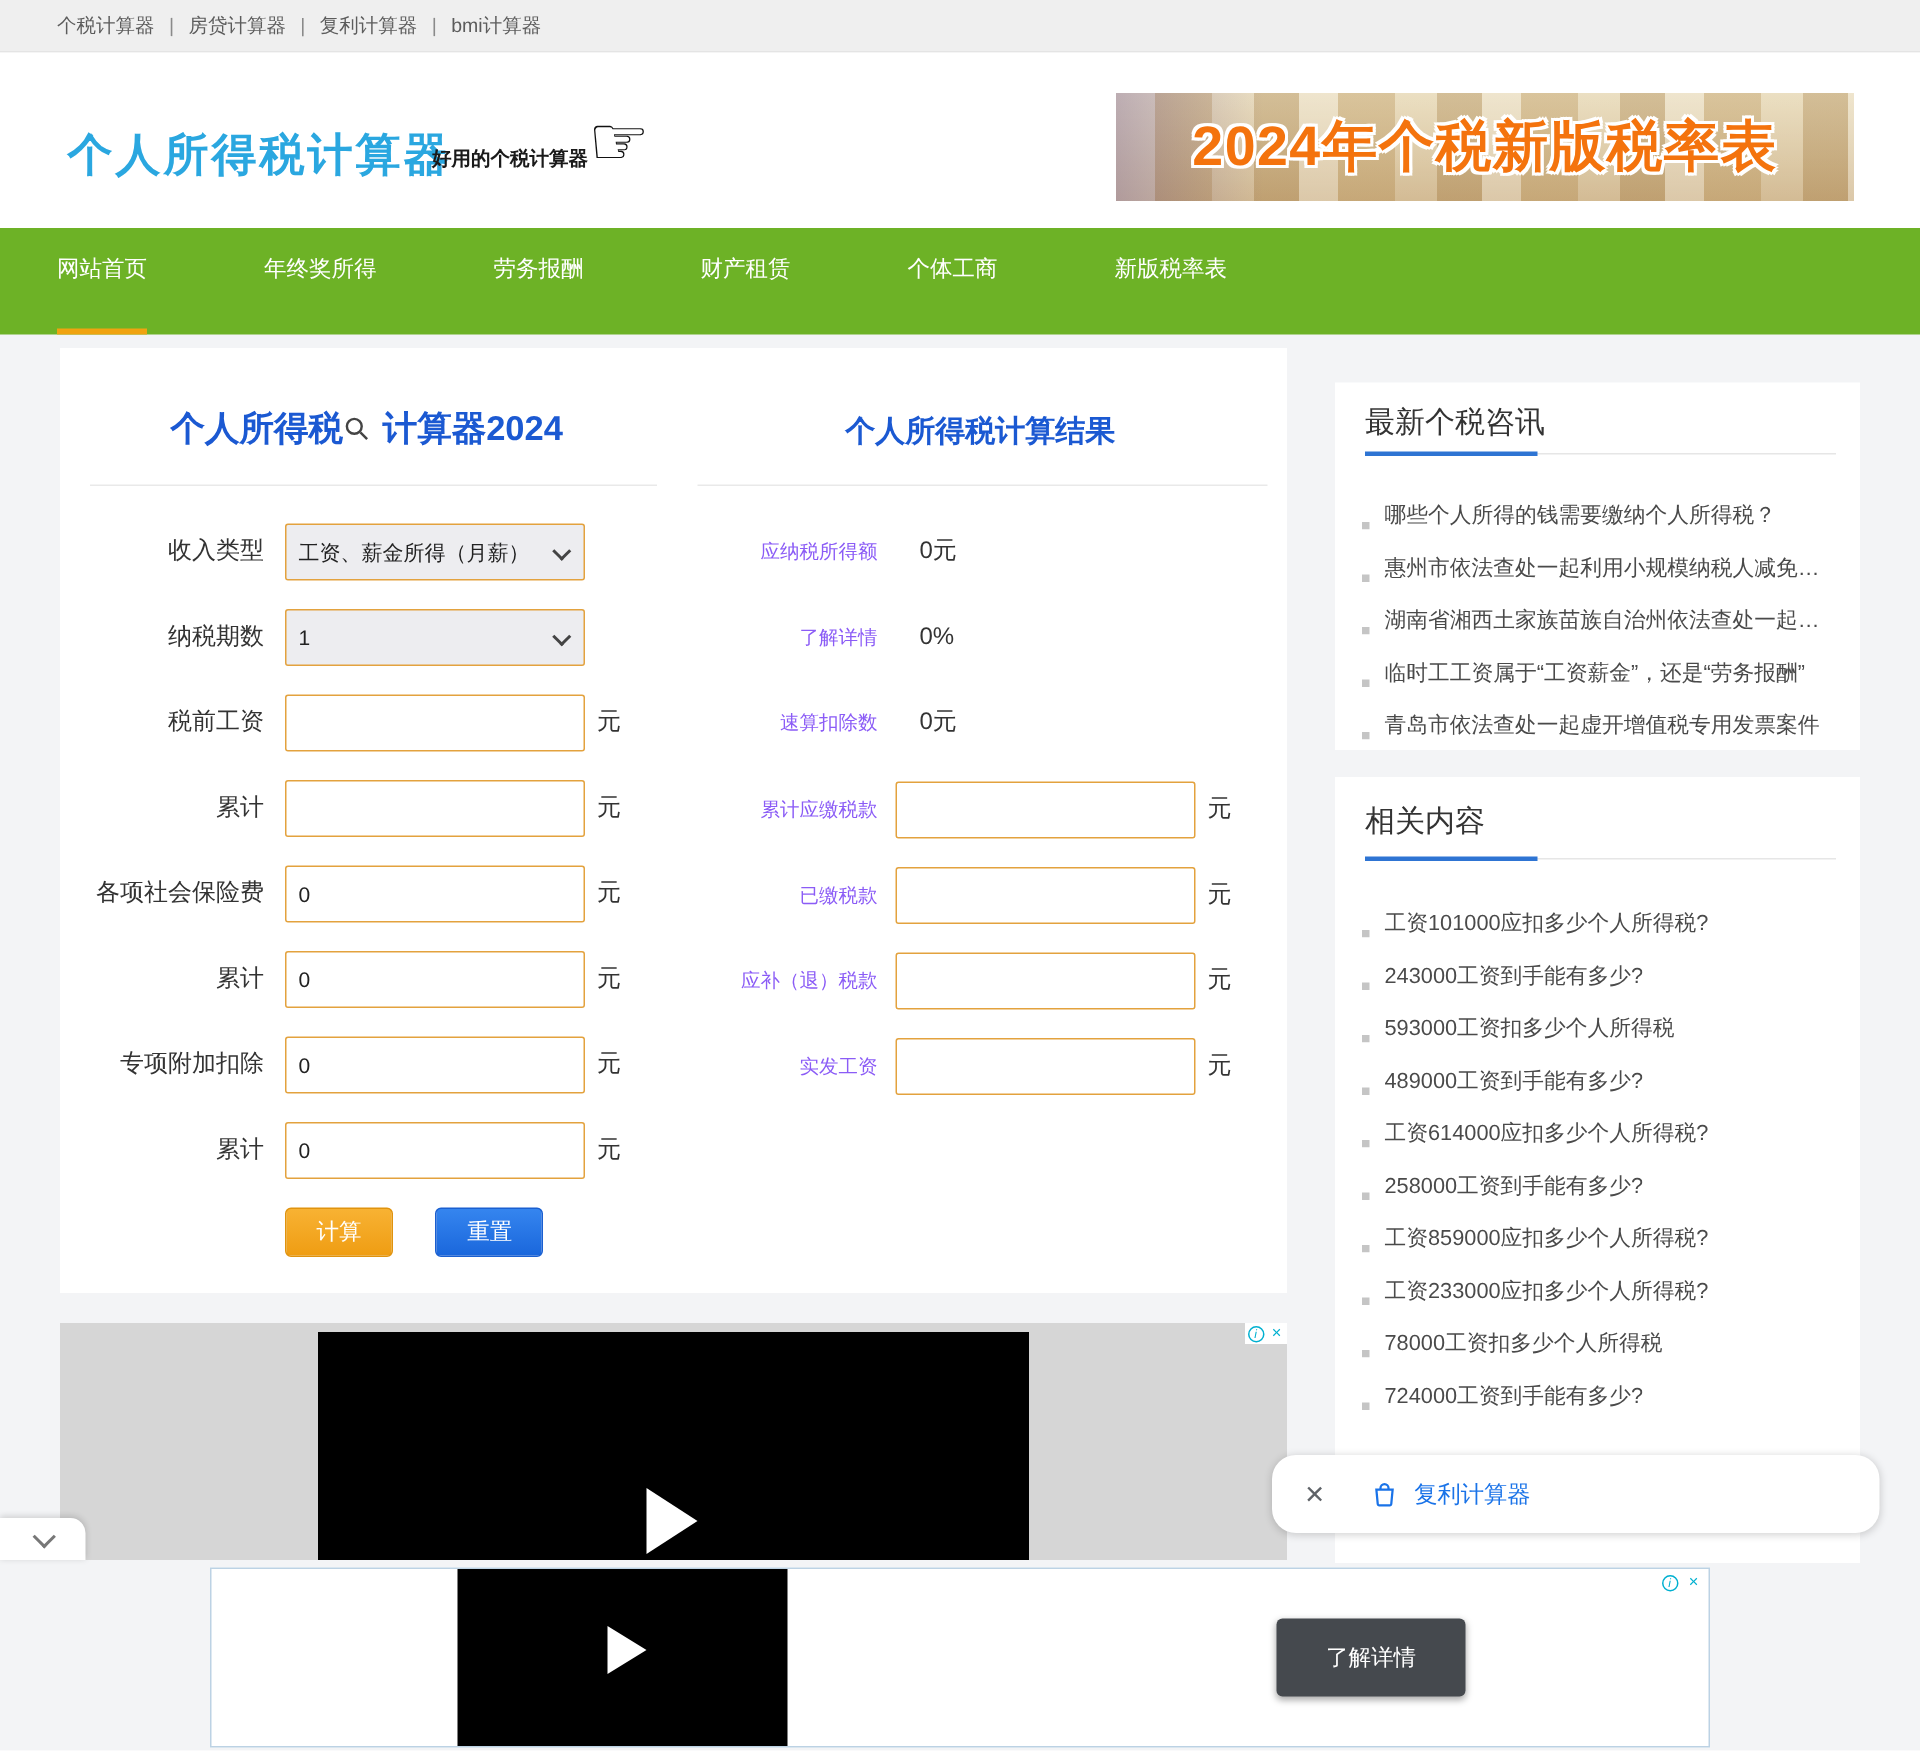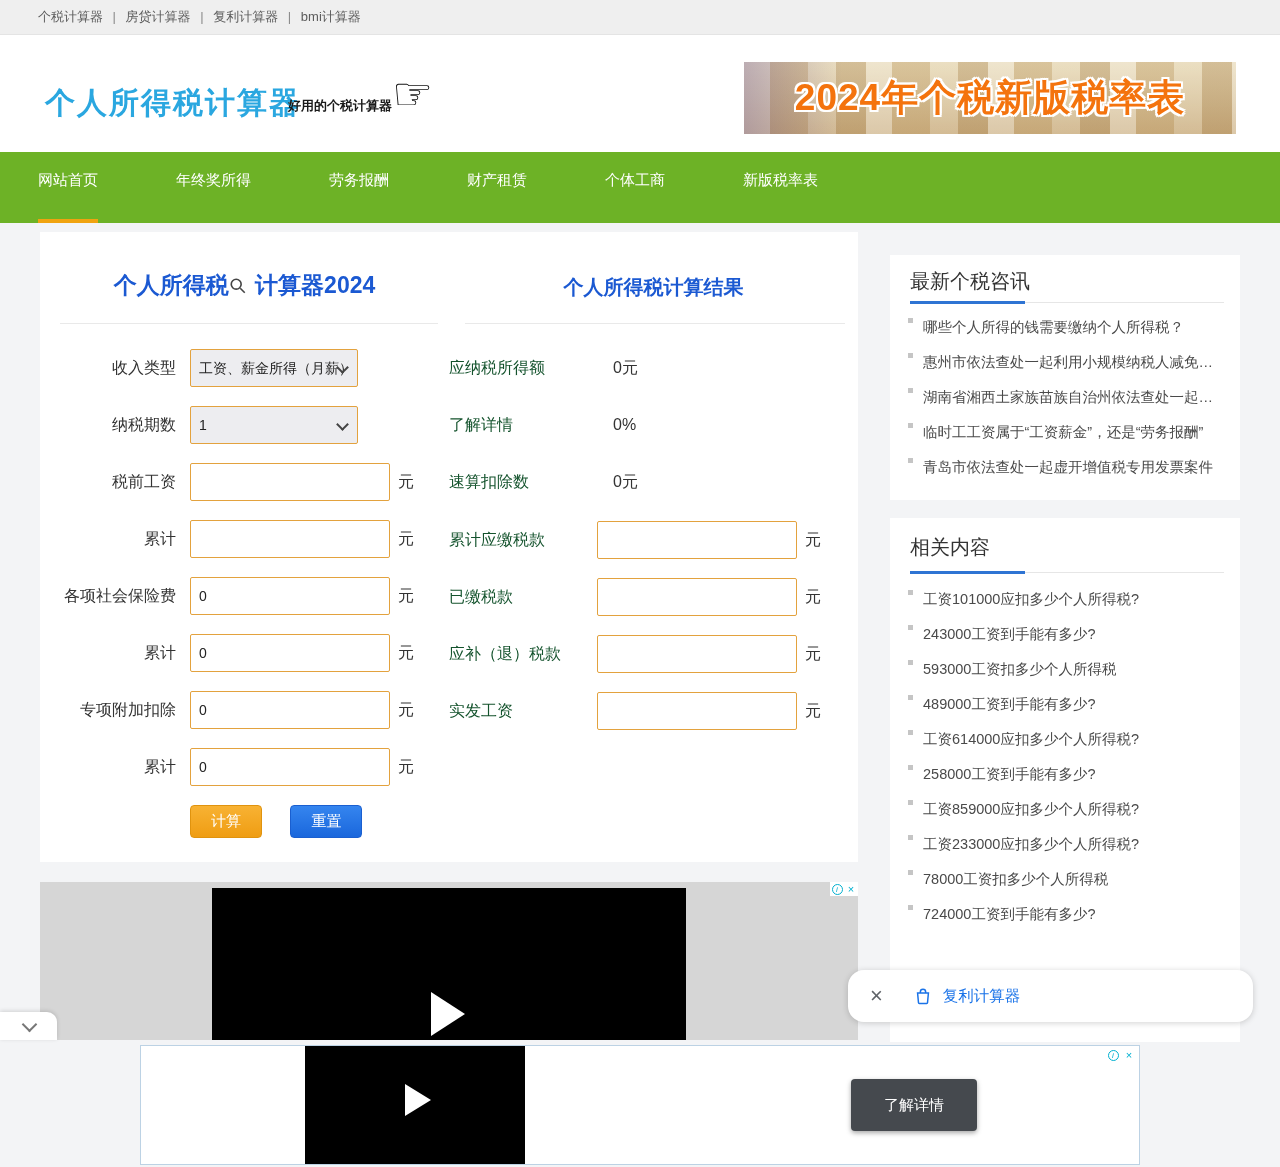--- a/index.html
+++ b/index.html
@@ -42,36 +42,36 @@
   .calc-title .mag{display:inline-block;vertical-align:-2px;margin-right:2px;}
   .result-title{position:absolute;left:409px;top:42px;width:409px;text-align:center;
                 font-size:20px;font-weight:bold;color:#1b59d2;}
   .hr{position:absolute;height:1px;background:#e9e9e9;top:91px;}
   .hr-left{left:20px;width:378px;}
   .hr-right{left:425px;width:380px;}
 
   #calc-form{position:absolute;left:0;top:117px;width:409px;}
   .frow{position:relative;height:38px;margin-bottom:19px;}
   .flabel{position:absolute;left:0;top:0;width:136px;text-align:right;line-height:38px;font-size:16px;color:#333;white-space:nowrap;}
-  .selwrap{position:absolute;left:150px;top:0;width:168px;height:38px;}
+  .selwrap{position:absolute;left:150px;top:0;width:200px;height:38px;}
   .selwrap select{width:100%;height:100%;-webkit-appearance:none;-moz-appearance:none;appearance:none;
     border:1px solid #e3a23e;background:#ededf0;font-size:14px;color:#222;padding:0 8px;border-radius:2px;font-family:inherit;}
   .chev{position:absolute;right:11px;top:14px;width:7px;height:7px;border-right:2px solid #444;
         border-bottom:2px solid #444;transform:rotate(45deg);pointer-events:none;}
   .finput{position:absolute;left:150px;top:0;width:200px;height:38px;box-sizing:border-box;
     border:1px solid #e3a23e;background:#fff;font-size:14px;color:#222;padding:0 8px;border-radius:2px;font-family:inherit;}
   .funit{position:absolute;left:358px;top:0;line-height:38px;font-size:16px;color:#333;}
   .btn-row{position:absolute;left:150px;top:573px;}
   .btn{width:72px;height:33px;border-radius:4px;color:#fff;font-size:15px;cursor:pointer;font-family:inherit;}
   .btn-calc{background:linear-gradient(#f8b233,#ef9d13);border:1px solid #e0930e;}
   .btn-reset{background:linear-gradient(#3585ef,#1a67dc);border:1px solid #1a5fd0;margin-left:24px;}
 
   #result-static{position:absolute;left:409px;top:117px;width:409px;}
   .srow{position:relative;height:38px;margin-bottom:19px;}
-  .slabel,.rlabel{position:absolute;left:0;top:0;width:136px;text-align:left;line-height:38px;font-size:16px;color:#14532d;white-space:nowrap;}
+  .slabel,.rlabel{position:absolute;left:0;top:0;width:136px;text-align:right;line-height:38px;font-size:13px;color:#8b5cf6;white-space:nowrap;}
   .svalue{position:absolute;left:164px;top:0;line-height:38px;font-size:16px;color:#333;}
   #result-inputs{position:absolute;left:409px;top:289px;width:409px;}
   .rrow{position:relative;height:38px;margin-bottom:19px;}
   .rinput{position:absolute;left:148px;top:0;width:200px;height:38px;box-sizing:border-box;
     border:1px solid #e3a23e;background:#fff;border-radius:2px;font-size:14px;padding:0 8px;font-family:inherit;}
   .runit{position:absolute;left:356px;top:0;line-height:38px;font-size:16px;color:#333;}
 
   
   .ad-gray{position:absolute;left:40px;top:882px;width:818px;height:158px;background:#d6d6d6;overflow:hidden;}
   .ad-video{position:absolute;left:172px;top:6px;width:474px;height:152px;background:#000;cursor:pointer;}
@@ -90,21 +90,21 @@
   .shead{position:absolute;left:20px;font-size:20px;color:#333;}
   .shead-news{top:13px;}
   .shead-related{top:16px;}
   .sline{position:absolute;left:20px;right:16px;height:1px;background:#e6e6e6;}
   .sline-news{top:47px;}
   .sline-related{top:54px;}
   .sline-blue{position:absolute;left:0;top:-1px;width:115px;height:3px;background:#2e74d3;}
   .slist{position:absolute;left:18px;margin:0;padding:0;list-style:none;width:314px;}
   .slist-news{top:63px;}
   .slist-related{top:72px;}
-  .slist li{height:35px;display:flex;align-items:flex-start;overflow:hidden;white-space:nowrap;}
+  .slist li{height:35px;display:flex;align-items:flex-end;overflow:hidden;white-space:nowrap;}
   .bullet{flex:0 0 5px;width:5px;height:5px;background:#c5c5c5;margin-right:10px;}
   .sitem{font-size:14.5px;color:#4a4a4a;text-decoration:none;cursor:pointer;overflow:hidden;text-overflow:ellipsis;}
 
   
   .pill{position:absolute;left:848px;top:970px;width:405px;height:52px;background:#fff;border-radius:16px;
         box-shadow:0 1px 6px rgba(0,0,0,.18);display:flex;align-items:center;z-index:5;}
   .pill-close{margin-left:22px;font-size:22px;color:#5f6368;cursor:pointer;line-height:1;}
   .pill-bag{margin-left:30px;display:flex;}
   .pill-label{margin-left:10px;font-size:15.5px;color:#1a73e8;cursor:pointer;text-decoration:none;}
 

